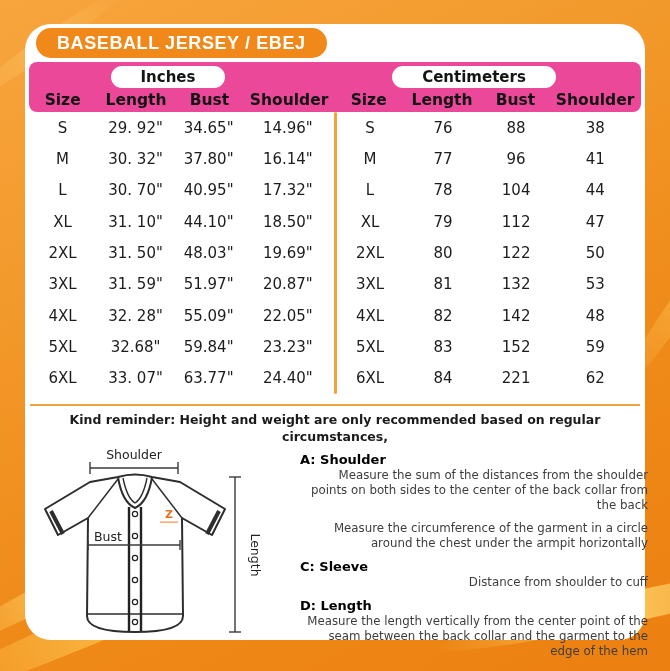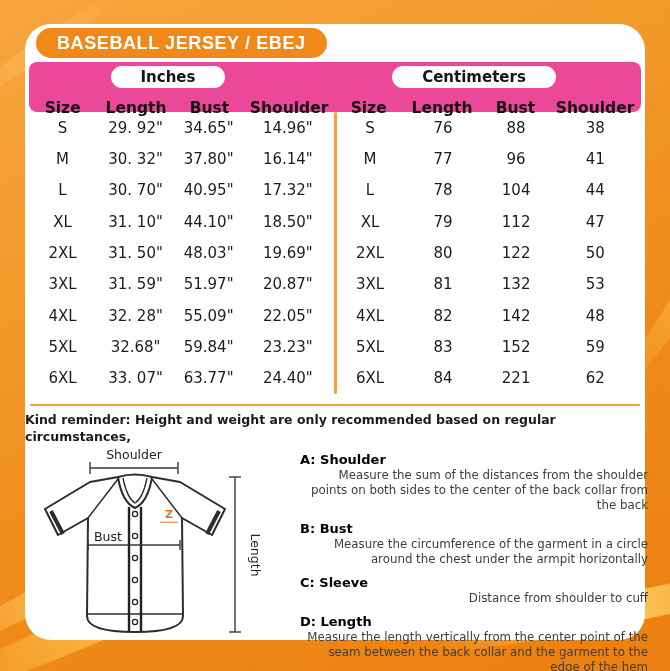--- a/index.html
+++ b/index.html
@@ -22,32 +22,32 @@
 
   .title-pill{position:absolute;left:11px;top:4px;height:30px;line-height:30px;
     background:#F0881A;color:#ffffff;border-radius:16px;padding:0 21px;
     font-family:Liberation Sans, sans-serif;font-weight:bold;font-size:18px;letter-spacing:.6px;}
 
   .band{position:absolute;left:4px;top:38px;width:612px;height:50px;background:#ec4899;border-radius:8px;display:flex;}
   .band-half{flex:1;display:flex;flex-direction:column;}
   .unit-pill{align-self:center;transform:translateX(-14px);background:#ffffff;border-radius:12px;
     margin-top:4px;height:22px;line-height:22px;padding:0 30px;
     font-weight:bold;font-size:15px;color:#141414;}
-  .col-heads{display:grid;grid-template-columns:22% 26% 22% 30%;margin-top:11px;
+  .col-heads{display:grid;grid-template-columns:22% 26% 22% 30%;margin-top:3px;
     font-weight:bold;font-size:15.5px;color:#141414;text-align:center;}
 
   .rows-wrap{position:absolute;left:4px;top:88px;width:612px;height:282px;display:flex;}
   .table-rows{flex:1;display:flex;flex-direction:column;justify-content:space-around;}
   .v-divider{width:3px;height:100%;background:#F3A33C;border-radius:2px;}
   .trow{display:grid;grid-template-columns:22% 26% 22% 30%;text-align:center;
     font-size:15px;color:#1c1c1c;}
 
   .h-rule{position:absolute;left:5px;top:380px;width:610px;height:2px;background:#EDA33E;}
 
-  .reminder{position:absolute;left:0;top:388px;width:100%;text-align:left;
+  .reminder{position:absolute;left:0;top:388px;width:100%;text-align:center;
     font-weight:bold;font-size:12.5px;line-height:1.35;color:#1b1b1b;}
 
   .jersey-wrap{position:absolute;left:5px;top:424px;width:235px;height:195px;}
   .guide{position:absolute;left:275px;top:428px;width:348px;}
   .guide-item{margin-bottom:8px;}
   .guide-title{font-weight:bold;font-size:13px;color:#000000;margin-bottom:1px;}
   .guide-text{font-size:11.8px;color:#3d3d3d;line-height:1.27;text-align:right;}
 
   svg text{font-family:"DejaVu Sans",sans-serif;}
 </style>
@@ -261,21 +261,20 @@
         <text x="78" y="92.5" text-anchor="middle" font-size="12.5" fill="#222222">Bust</text>
       </svg>
     </div>
 
     <div class="guide">
       <div class="guide-item">
         <div class="guide-title">A: Shoulder</div>
         <div class="guide-text">Measure the sum of the distances from the shoulder points on both sides to the center of the back collar from the back</div>
       </div>
       <div class="guide-item">
-        <div class="guide-title">B: Bust</div>
         <div class="guide-text">Measure the circumference of the garment in a circle around the chest under the armpit horizontally</div>
       </div>
       <div class="guide-item">
         <div class="guide-title">C: Sleeve</div>
         <div class="guide-text">Distance from shoulder to cuff</div>
       </div>
       <div class="guide-item">
         <div class="guide-title">D: Length</div>
         <div class="guide-text">Measure the length vertically from the center point of the seam between the back collar and the garment to the edge of the hem</div>
       </div>

